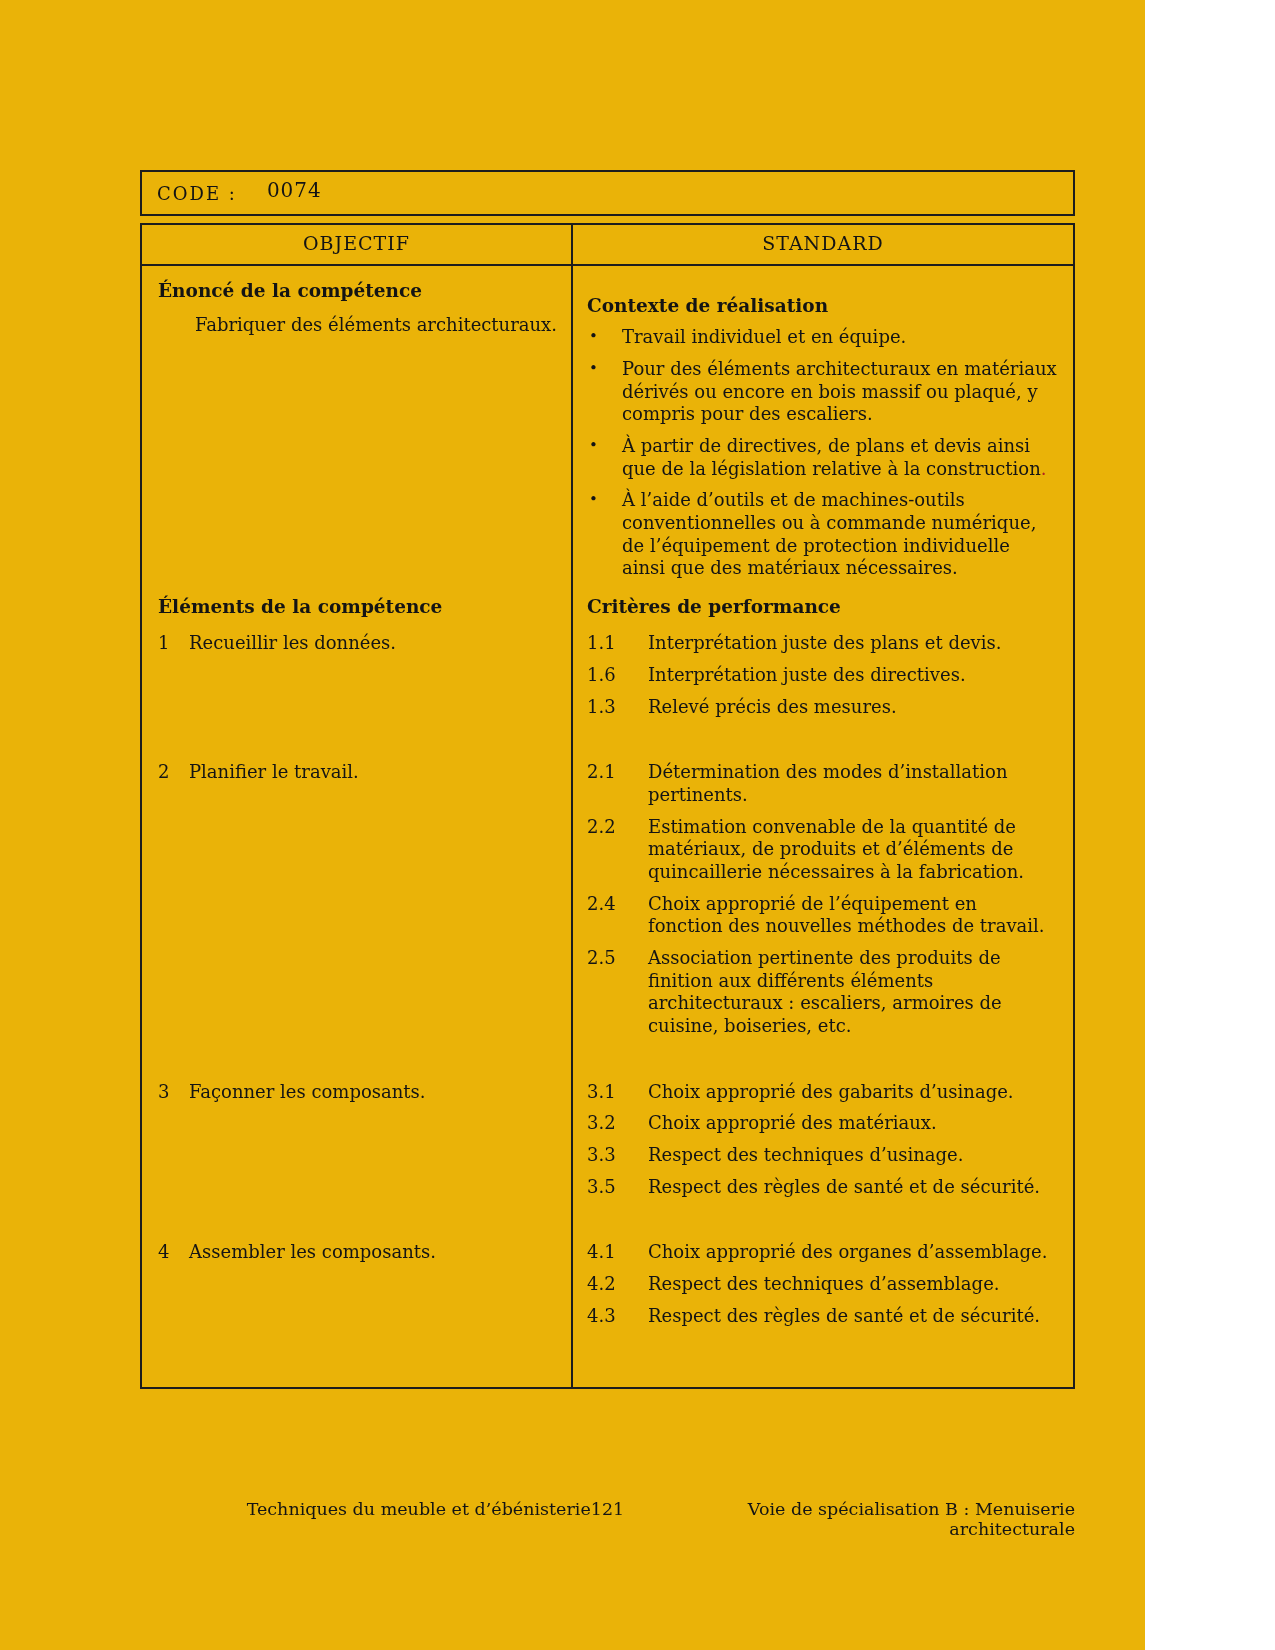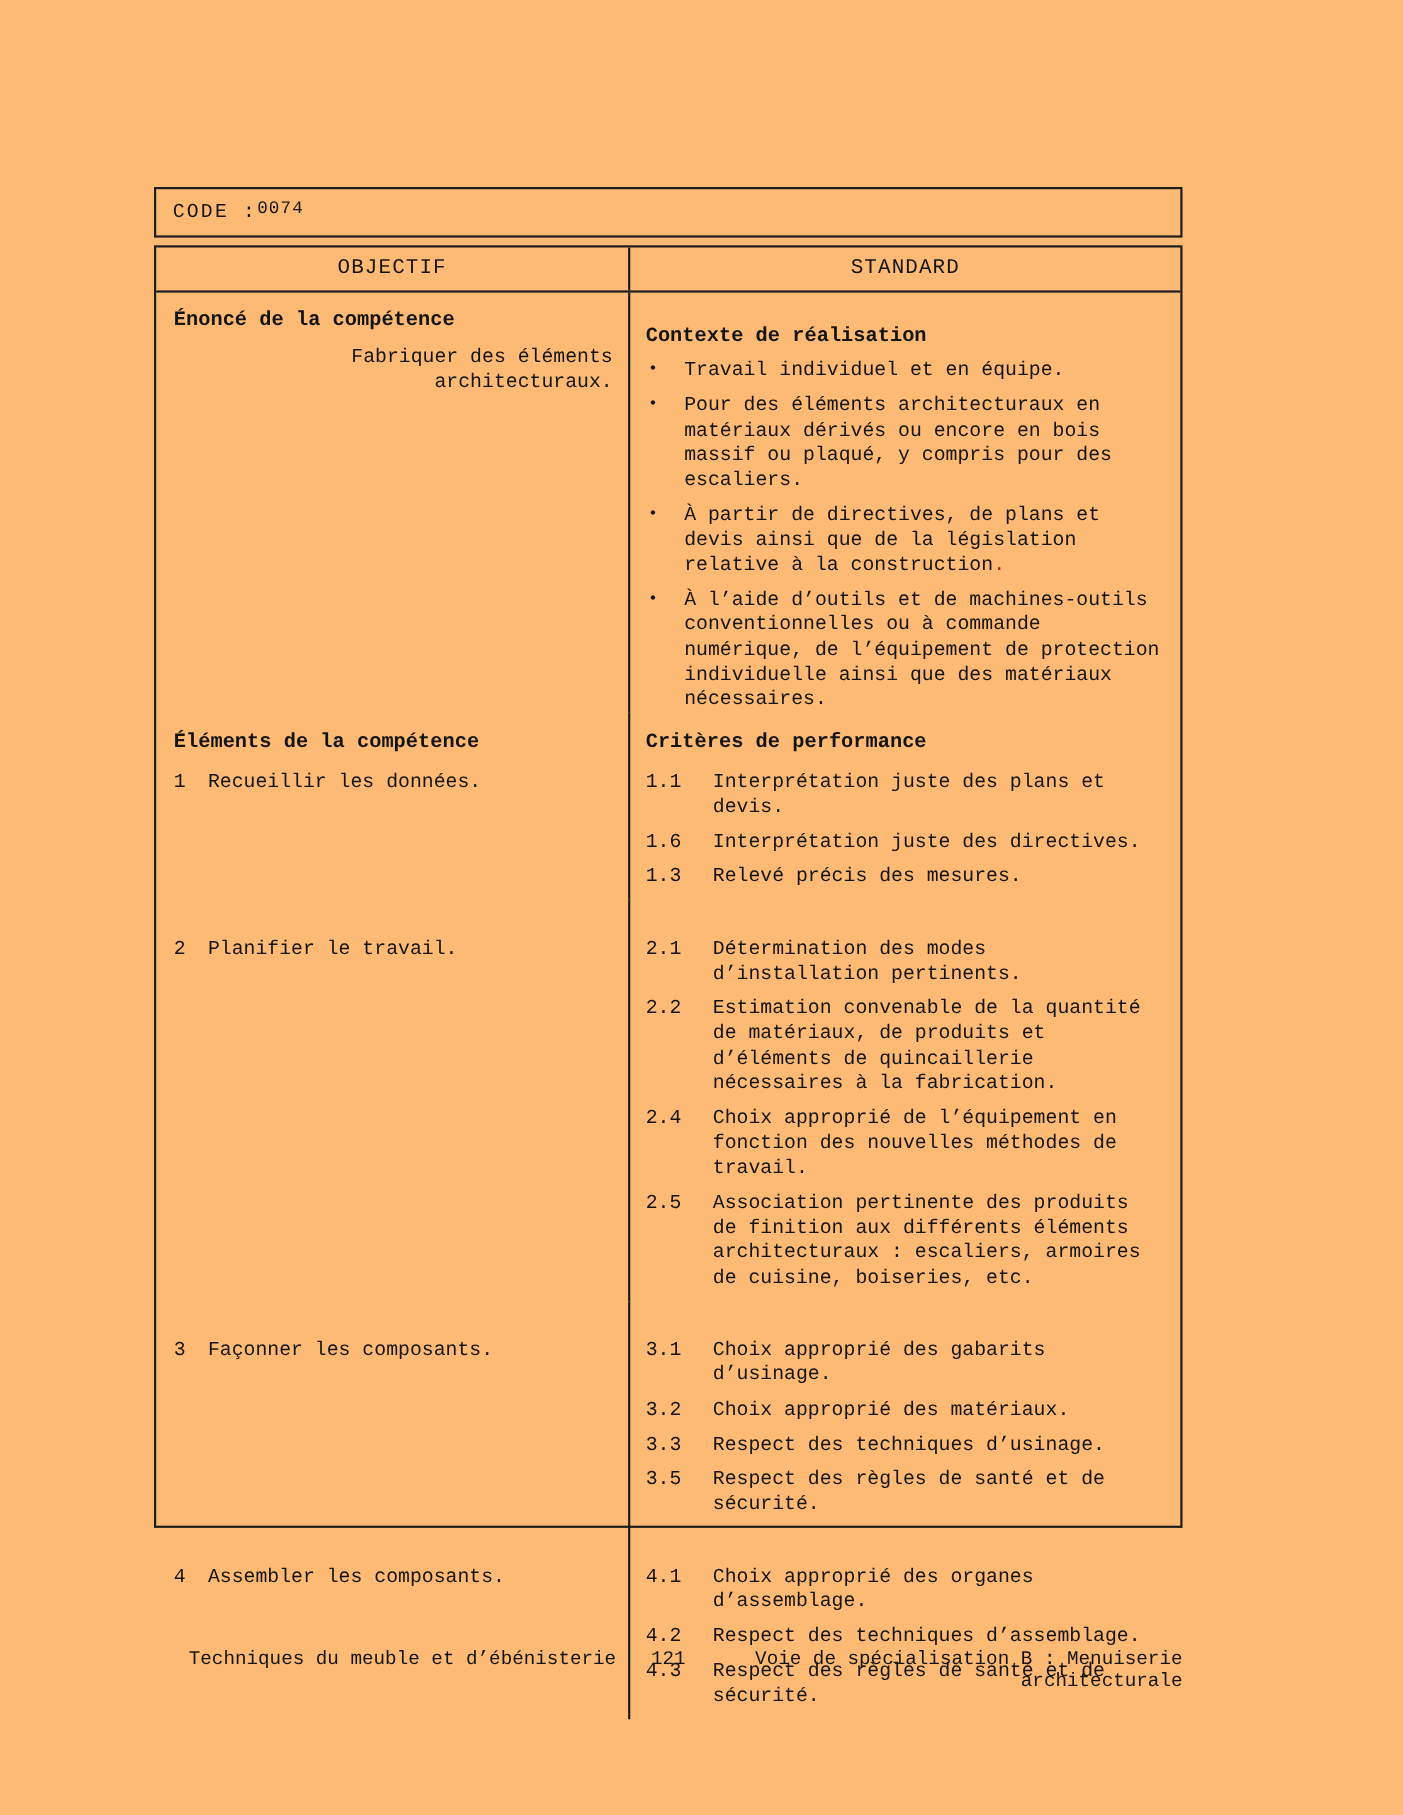--- a/index.html
+++ b/index.html
@@ -2,29 +2,29 @@
 <html><head>
 <meta charset="utf-8">
 <style>
   * { margin:0; padding:0; box-sizing:border-box; }
   html,body { background:#ffffff; }
   body {
     width:1275px; height:1650px;
     font-family:"DejaVu Serif", serif;
     color:#141414;
   }
-  .page { position:relative; width:1275px; height:1650px; background:#fdba74; overflow:hidden;font-family:Liberation Mono, monospace; }
+  .page { position:relative; width:1145px; height:1650px; background:#eab308; overflow:hidden; }
   .content { position:absolute; left:140px; top:170px; width:935px; }
 
   .code-box {
     height:46px; border:2px solid #1d1d1d;
     display:flex; align-items:center; padding-left:15px;
     font-size:18px; letter-spacing:2px;
   }
-  .code-value { transform:translateY(-3px); letter-spacing:1px; font-size:16px; }
+  .code-value { margin-left:30px; transform:translateY(-3px); letter-spacing:1px; font-size:20px; }
 
   .table {
     margin-top:7px; border:2px solid #1d1d1d;
     height:1166px; display:flex; flex-direction:column;
     font-size:18px; line-height:1.26;
   }
   .trow { display:flex; flex-shrink:0; }
   .tleft { width:431px; border-right:2px solid #1d1d1d; }
   .tright { flex:1; }
 
@@ -59,21 +59,21 @@
   .crit { display:flex; margin-bottom:9px;gap:15px; }
   .cnum { width:46px; flex-shrink:0; }
   .ctxt { flex:1; }
 
   .filler { flex:1 1 auto; min-height:0; }
 
   .footer {
     position:absolute; left:140px; top:1499px; width:935px;
     display:flex; align-items:baseline; font-size:17.5px;
   }
-  .footer .fl { flex:1; text-align:center; }
+  .footer .fl { flex:1; text-align:right; }
   .footer .fc { flex:0 0 auto; text-align:center; }
   .footer .fr { flex:1; text-align:right; }
 </style>
 </head>
 <body style="color: rgb(20, 20, 20);">
 
 <div class="page">
   <div class="content">
 
     <div class="code-box">

